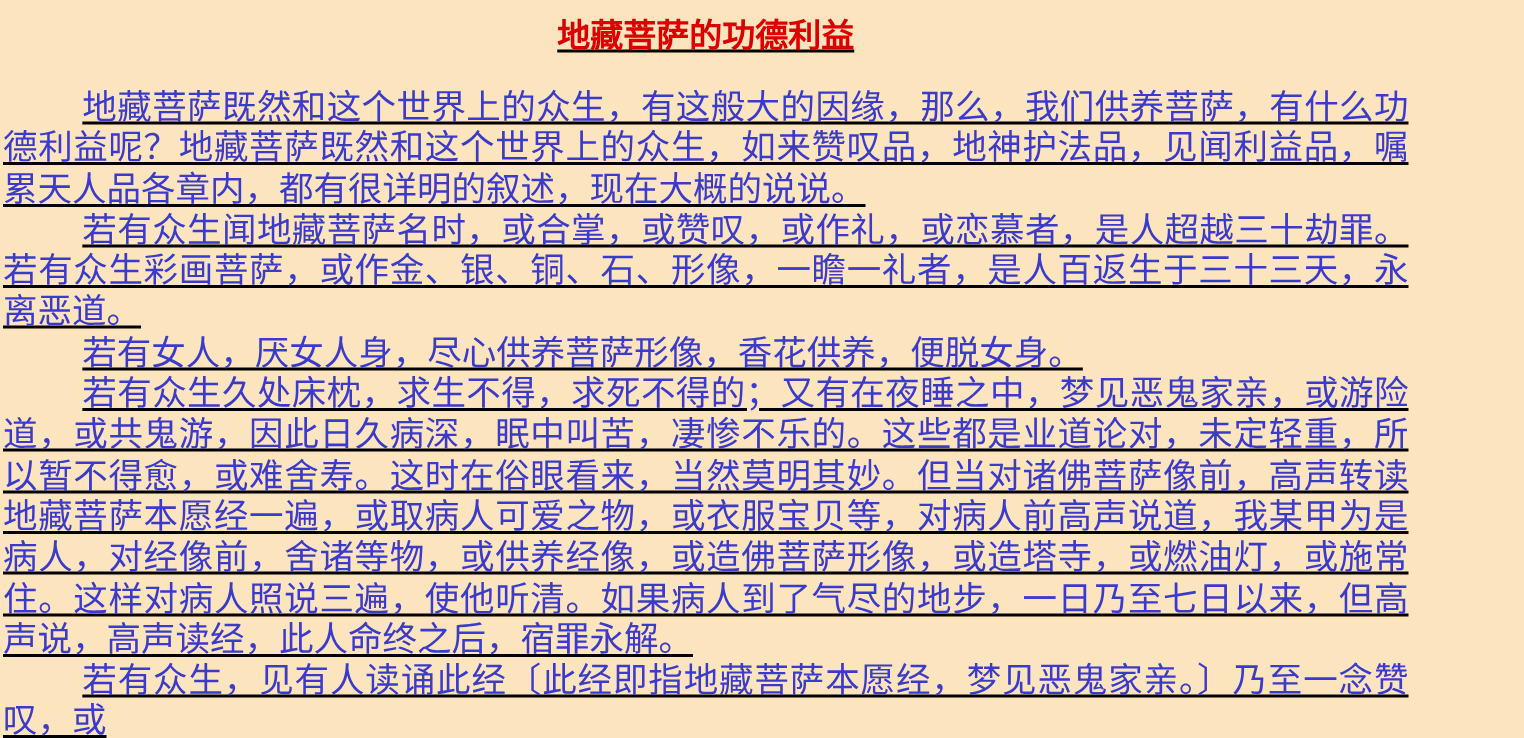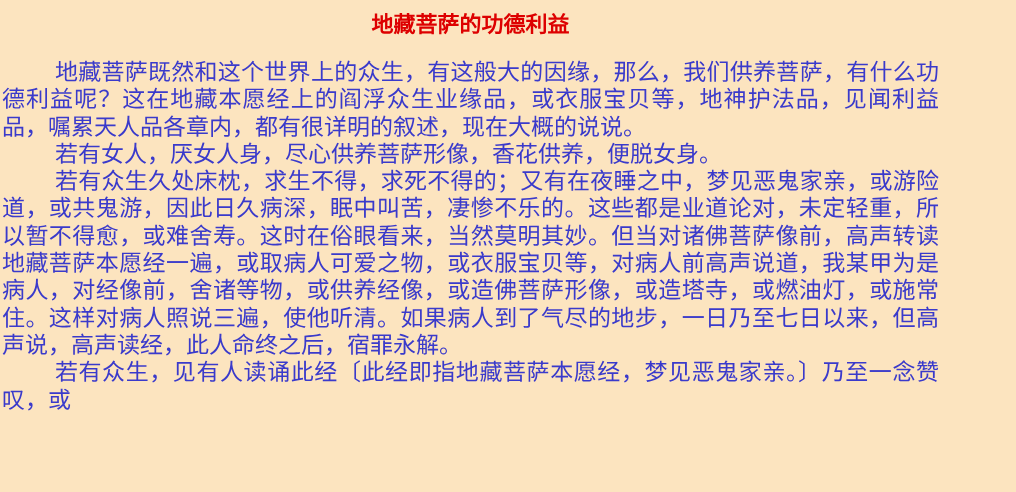--- a/index.html
+++ b/index.html
@@ -13,20 +13,21 @@
     height:492px;
     background:var(--bg);
     overflow:hidden;
     font-family:"DejaVu Serif","Liberation Serif",serif;
   }
   .page{
     width:941px;
     height:492px;
     box-sizing:border-box;
     padding:13px 2px 0 2px;
+    text-decoration:underline;
   }
   .doc-title{
     margin:0;
     text-align:center;
     color:var(--title-color);
     font-family:"DejaVu Sans","Liberation Sans",sans-serif;
     font-weight:bold;
     font-size:22px;
     line-height:24px;
   }
@@ -43,18 +44,19 @@
     text-indent:2.3em;
   }
 </style>
 </head>
 <body>
 
 <div class="page">
   <h1 class="doc-title">地藏菩萨的功德利益</h1>
 
   <div class="doc-body">
-    <p>地藏菩萨既然和这个世界上的众生，有这般大的因缘，那么，我们供养菩萨，有什么功德利益呢？这在地藏本愿经上的阎浮众生业缘品，或衣服宝贝等，地神护法品，见闻利益品，嘱累天人品各章内，都有很详明的叙述，现在大概的说说。</p>
+    <p>地藏菩萨既然和这个世界上的众生，有这般大的因缘，那么，我们供养菩萨，有什么功德利益呢？地藏菩萨既然和这个世界上的众生，如来赞叹品，地神护法品，见闻利益品，嘱累天人品各章内，都有很详明的叙述，现在大概的说说。</p>
+    <p>若有众生闻地藏菩萨名时，或合掌，或赞叹，或作礼，或恋慕者，是人超越三十劫罪。若有众生彩画菩萨，或作金、银、铜、石、形像，一瞻一礼者，是人百返生于三十三天，永离恶道。</p>
     <p>若有女人，厌女人身，尽心供养菩萨形像，香花供养，便脱女身。</p>
     <p>若有众生久处床枕，求生不得，求死不得的；又有在夜睡之中，梦见恶鬼家亲，或游险道，或共鬼游，因此日久病深，眠中叫苦，凄惨不乐的。这些都是业道论对，未定轻重，所以暂不得愈，或难舍寿。这时在俗眼看来，当然莫明其妙。但当对诸佛菩萨像前，高声转读地藏菩萨本愿经一遍，或取病人可爱之物，或衣服宝贝等，对病人前高声说道，我某甲为是病人，对经像前，舍诸等物，或供养经像，或造佛菩萨形像，或造塔寺，或燃油灯，或施常住。这样对病人照说三遍，使他听清。如果病人到了气尽的地步，一日乃至七日以来，但高声说，高声读经，此人命终之后，宿罪永解。</p>
     <p>若有众生，见有人读诵此经〔此经即指地藏菩萨本愿经，梦见恶鬼家亲。〕乃至一念赞叹，或</p>
   </div>
 </div>
 
 </body></html>

